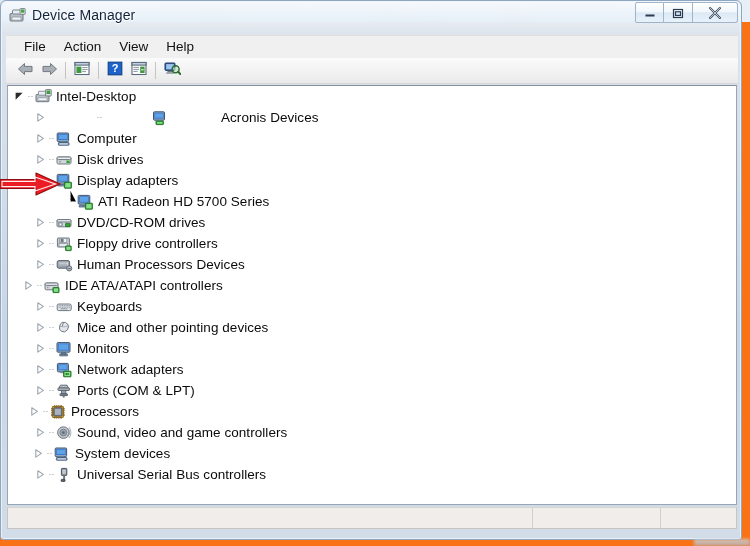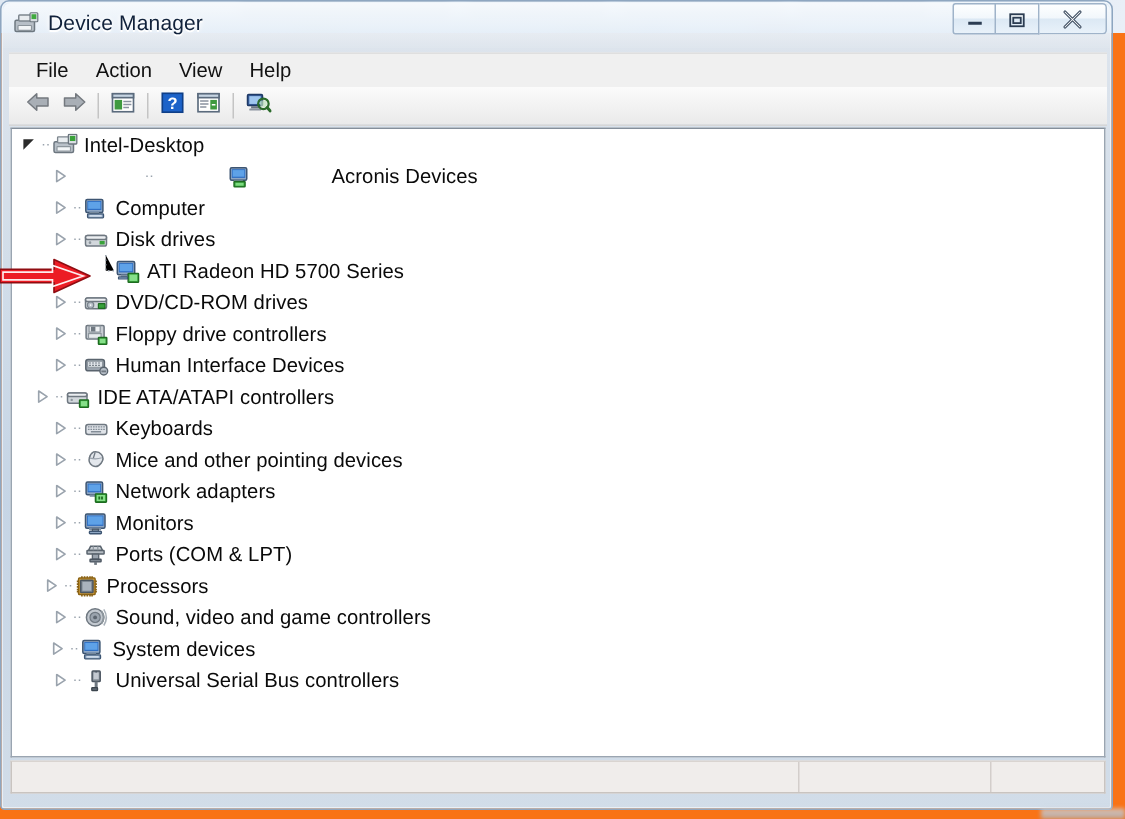--- a/index.html
+++ b/index.html
@@ -453,38 +453,62 @@
           <span class="icon-box">
             <svg width="17" height="16" viewBox="0 0 17 16">
               <rect x="1" y="5" width="14" height="7" rx="1.4" fill="#d2d7dc" stroke="#6f7881" stroke-width="1"></rect>
               <rect x="1" y="5" width="14" height="2.6" rx="1.4" fill="#eceff2" stroke="#6f7881" stroke-width="1"></rect>
               <rect x="10.4" y="8.6" width="3.4" height="2.4" fill="#3aa23a"></rect>
               <circle cx="4" cy="9.8" r="0.9" fill="#8d969d"></circle>
             </svg>
           </span>
           <span class="label">Disk drives</span>
         </div>
-        <div class="tree-row" style="padding-left: 46px;">
-          <span class="tw"></span>
-          <span class="glyph-col">
-            <svg width="7" height="21" viewBox="0 0 7 21" style="display:block">
-              <path d="M1.5 0 V10.5 H7" stroke="#9aa3ad" stroke-width="1" stroke-dasharray="1 2"></path>
+        <div class="tree-row" style="padding-left: 25px;">
+          <span class="tw">
+            <svg width="9" height="9" viewBox="0 0 9 9">
+              <path d="M0.6 0.8 L7.6 0.8 L0.6 7.8 Z" fill="#2b2b2b"></path>
+            </svg>
+          </span>
+          <span class="glyph-col">
+            <svg width="7" height="21" viewBox="0 0 7 21" style="display:block">
+              <path d="M1.5 10.5 H7" stroke="#9aa3ad" stroke-width="1" stroke-dasharray="1 2"></path>
             </svg>
           </span>
           <span class="icon-box">
             <svg width="17" height="16" viewBox="0 0 17 16">
               <rect x="1.2" y="1.4" width="11.6" height="8.8" rx="1" fill="#8fa7c4" stroke="#3d5572" stroke-width="1"></rect>
               <rect x="2.2" y="2.4" width="9.6" height="6.200000000000001" fill="#2f6fc4"></rect>
               <rect x="2.8" y="3" width="8.399999999999999" height="4.800000000000001" fill="#5ea2e8"></rect>
               <rect x="3.5999999999999996" y="10.000000000000002" width="6.6" height="1.6" fill="#7d8fa3"></rect>
               <rect x="8.4" y="9.2" width="7" height="6" rx="0.4" fill="#37a13a" stroke="#1d6b20" stroke-width="0.9"></rect>
               <rect x="9.3" y="10.1" width="5.2" height="4.2" fill="#86e089"></rect>
               <rect x="2" y="11.6" width="6" height="1.4" rx="0.4" fill="#8fa7c4" stroke="#3d5572" stroke-width="0.8"></rect>
             </svg>
           </span>
+          <span class="label">Display adapters</span>
+        </div>
+        <div class="tree-row" style="padding-left: 46px;">
+          <span class="tw"></span>
+          <span class="glyph-col">
+            <svg width="7" height="21" viewBox="0 0 7 21" style="display:block">
+              <path d="M1.5 0 V10.5 H7" stroke="#9aa3ad" stroke-width="1" stroke-dasharray="1 2"></path>
+            </svg>
+          </span>
+          <span class="icon-box">
+            <svg width="17" height="16" viewBox="0 0 17 16">
+              <rect x="1.2" y="1.4" width="11.6" height="8.8" rx="1" fill="#8fa7c4" stroke="#3d5572" stroke-width="1"></rect>
+              <rect x="2.2" y="2.4" width="9.6" height="6.200000000000001" fill="#2f6fc4"></rect>
+              <rect x="2.8" y="3" width="8.399999999999999" height="4.800000000000001" fill="#5ea2e8"></rect>
+              <rect x="3.5999999999999996" y="10.000000000000002" width="6.6" height="1.6" fill="#7d8fa3"></rect>
+              <rect x="8.4" y="9.2" width="7" height="6" rx="0.4" fill="#37a13a" stroke="#1d6b20" stroke-width="0.9"></rect>
+              <rect x="9.3" y="10.1" width="5.2" height="4.2" fill="#86e089"></rect>
+              <rect x="2" y="11.6" width="6" height="1.4" rx="0.4" fill="#8fa7c4" stroke="#3d5572" stroke-width="0.8"></rect>
+            </svg>
+          </span>
           <span class="label">ATI Radeon HD 5700 Series</span>
         </div>
         <div class="tree-row" style="padding-left: 25px;">
           <span class="tw">
             <svg width="9" height="9" viewBox="0 0 9 9">
               <path d="M1.8 0.7 L7.4 4.4 L1.8 8.1 Z" fill="none" stroke="#9aa3ad" stroke-width="1.1" stroke-linejoin="round"></path>
             </svg>
           </span>
           <span class="glyph-col">
             <svg width="7" height="21" viewBox="0 0 7 21" style="display:block">
@@ -538,21 +562,21 @@
           </span>
           <span class="icon-box">
             <svg width="17" height="16" viewBox="0 0 17 16">
               <rect x="1.2" y="3.6" width="12.4" height="7.6" rx="1.6" fill="#9aa3ad" stroke="#5a646e" stroke-width="1"></rect>
               <rect x="2.4" y="4.8" width="10" height="4" rx="0.6" fill="#dfe4e9" stroke="#8d969d" stroke-width="0.7"></rect>
               <path d="M3.4 6 h1.2 M5.4 6 h1.2 M7.4 6 h1.2 M9.4 6 h1.2 M3.4 7.6 h1.2 M5.4 7.6 h1.2 M7.4 7.6 h1.2 M9.4 7.6 h1.2" fill="none" stroke="#6f7881" stroke-width="0.8"></path>
               <circle cx="13.2" cy="11.4" r="2.6" fill="#b6bec7" stroke="#5a646e" stroke-width="0.9"></circle>
               <rect x="11.6" y="11" width="3.2" height="1.2" fill="#6f7881"></rect>
             </svg>
           </span>
-          <span class="label">Human Interface Devices</span>
+          <span class="label">Human Processors Devices</span>
         </div>
         <div class="tree-row" style="padding-left: 13px;">
           <span class="tw">
             <svg width="9" height="9" viewBox="0 0 9 9">
               <path d="M1.8 0.7 L7.4 4.4 L1.8 8.1 Z" fill="none" stroke="#9aa3ad" stroke-width="1.1" stroke-linejoin="round"></path>
             </svg>
           </span>
           <span class="glyph-col">
             <svg width="7" height="21" viewBox="0 0 7 21" style="display:block">
               <path d="M1.5 10.5 H7" stroke="#9aa3ad" stroke-width="1" stroke-dasharray="1 2"></path>
@@ -600,20 +624,43 @@
             </svg>
           </span>
           <span class="icon-box">
             <svg width="17" height="16" viewBox="0 0 17 16">
               <path d="M6.2 2.4 Q9.6 1.6 11.6 4 Q13.8 6.6 11.4 9.8 Q8.8 13.2 5.6 11.4 Q2.6 9.6 3.6 6.2 Q4.2 3.4 6.2 2.4 Z" fill="#e3e7ec" stroke="#6f7881" stroke-width="1"></path>
               <path d="M7.4 2.6 L6.2 6.6" fill="none" stroke="#6f7881" stroke-width="0.9"></path>
               <path d="M4 6.4 Q8 7.4 11.9 6.2" fill="none" stroke="#9aa3ad" stroke-width="0.8"></path>
             </svg>
           </span>
           <span class="label">Mice and other pointing devices</span>
+        </div>
+        <div class="tree-row" style="padding-left: 25px;">
+          <span class="tw">
+            <svg width="9" height="9" viewBox="0 0 9 9">
+              <path d="M1.8 0.7 L7.4 4.4 L1.8 8.1 Z" fill="none" stroke="#9aa3ad" stroke-width="1.1" stroke-linejoin="round"></path>
+            </svg>
+          </span>
+          <span class="glyph-col">
+            <svg width="7" height="21" viewBox="0 0 7 21" style="display:block">
+              <path d="M1.5 10.5 H7" stroke="#9aa3ad" stroke-width="1" stroke-dasharray="1 2"></path>
+            </svg>
+          </span>
+          <span class="icon-box">
+            <svg width="17" height="16" viewBox="0 0 17 16">
+              <rect x="1" y="1.6" width="13" height="9.6" rx="1" fill="#8fa7c4" stroke="#3d5572" stroke-width="1"></rect>
+              <rect x="2" y="2.6" width="11" height="7" fill="#2f6fc4"></rect>
+              <rect x="2.6" y="3.2" width="9.8" height="5.6" fill="#5ea2e8"></rect>
+              <rect x="3.4" y="11" width="8" height="1.6" fill="#7d8fa3"></rect>
+              <rect x="5.6" y="11.8" width="4" height="1.6" fill="#7d8fa3" stroke="#4b5866" stroke-width="0.8"></rect>
+              <rect x="3.6" y="13.2" width="8" height="1.6" rx="0.5" fill="#8fa7c4" stroke="#3d5572" stroke-width="0.9"></rect>
+            </svg>
+          </span>
+          <span class="label">Monitors</span>
         </div>
         <div class="tree-row" style="padding-left: 25px;">
           <span class="tw">
             <svg width="9" height="9" viewBox="0 0 9 9">
               <path d="M1.8 0.7 L7.4 4.4 L1.8 8.1 Z" fill="none" stroke="#9aa3ad" stroke-width="1.1" stroke-linejoin="round"></path>
             </svg>
           </span>
           <span class="glyph-col">
             <svg width="7" height="21" viewBox="0 0 7 21" style="display:block">
               <path d="M1.5 10.5 H7" stroke="#9aa3ad" stroke-width="1" stroke-dasharray="1 2"></path>
@@ -639,43 +686,20 @@
               <path d="M1.8 0.7 L7.4 4.4 L1.8 8.1 Z" fill="none" stroke="#9aa3ad" stroke-width="1.1" stroke-linejoin="round"></path>
             </svg>
           </span>
           <span class="glyph-col">
             <svg width="7" height="21" viewBox="0 0 7 21" style="display:block">
               <path d="M1.5 10.5 H7" stroke="#9aa3ad" stroke-width="1" stroke-dasharray="1 2"></path>
             </svg>
           </span>
           <span class="icon-box">
             <svg width="17" height="16" viewBox="0 0 17 16">
-              <rect x="1" y="1.6" width="13" height="9.6" rx="1" fill="#8fa7c4" stroke="#3d5572" stroke-width="1"></rect>
-              <rect x="2" y="2.6" width="11" height="7" fill="#2f6fc4"></rect>
-              <rect x="2.6" y="3.2" width="9.8" height="5.6" fill="#5ea2e8"></rect>
-              <rect x="3.4" y="11" width="8" height="1.6" fill="#7d8fa3"></rect>
-              <rect x="5.6" y="11.8" width="4" height="1.6" fill="#7d8fa3" stroke="#4b5866" stroke-width="0.8"></rect>
-              <rect x="3.6" y="13.2" width="8" height="1.6" rx="0.5" fill="#8fa7c4" stroke="#3d5572" stroke-width="0.9"></rect>
-            </svg>
-          </span>
-          <span class="label">Monitors</span>
-        </div>
-        <div class="tree-row" style="padding-left: 25px;">
-          <span class="tw">
-            <svg width="9" height="9" viewBox="0 0 9 9">
-              <path d="M1.8 0.7 L7.4 4.4 L1.8 8.1 Z" fill="none" stroke="#9aa3ad" stroke-width="1.1" stroke-linejoin="round"></path>
-            </svg>
-          </span>
-          <span class="glyph-col">
-            <svg width="7" height="21" viewBox="0 0 7 21" style="display:block">
-              <path d="M1.5 10.5 H7" stroke="#9aa3ad" stroke-width="1" stroke-dasharray="1 2"></path>
-            </svg>
-          </span>
-          <span class="icon-box">
-            <svg width="17" height="16" viewBox="0 0 17 16">
               <path d="M4.4 2.2 H11 L12.4 5 H3 Z" fill="#c9ced4" stroke="#5a646e" stroke-width="1"></path>
               <rect x="2" y="5" width="11.4" height="2.4" rx="0.4" fill="#b4bbc2" stroke="#5a646e" stroke-width="1"></rect>
               <rect x="5.6" y="7.4" width="4.2" height="3.4" fill="#9aa3ad" stroke="#5a646e" stroke-width="0.9"></rect>
               <rect x="4" y="10.8" width="7.4" height="1.8" rx="0.4" fill="#7d8791" stroke="#4b5560" stroke-width="0.9"></rect>
               <path d="M6.2 2.2 v2.6 M9.2 2.2 v2.6" fill="none" stroke="#8d969d" stroke-width="0.8"></path>
               <rect x="6.8" y="12.6" width="1.8" height="2" fill="#6f7881"></rect>
             </svg>
           </span>
           <span class="label">Ports (COM &amp; LPT)</span>
         </div>

